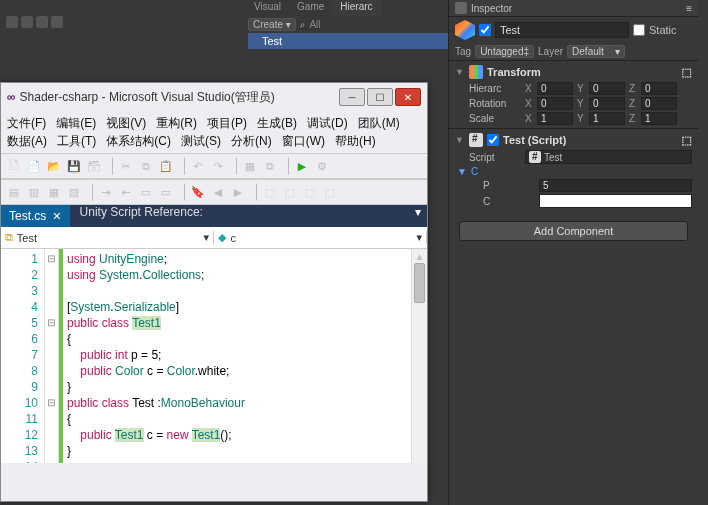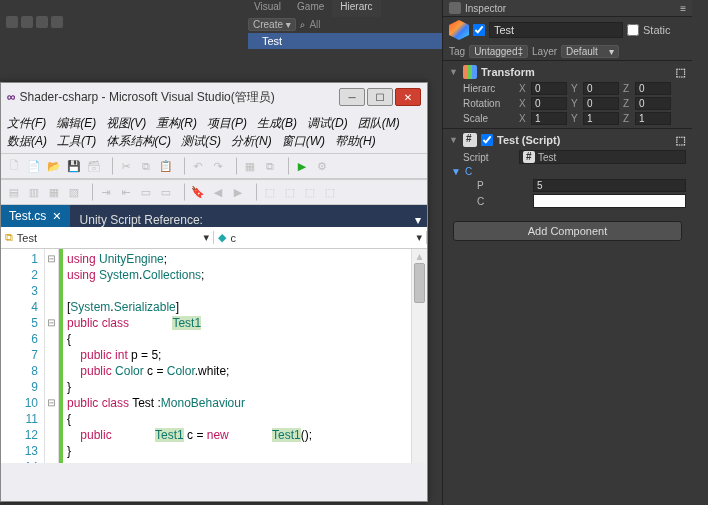--- a/index.html
+++ b/index.html
@@ -23,21 +23,21 @@
 }
 .unity-create .dropdown { border: 1px solid #555; padding: 0 4px; border-radius: 2px; background: #4a4a4a; }
 .hierarchy-list {
   position: absolute; left: 248px; top: 33px; right: 254px; font-size: 11px;
 }
 .hierarchy-item { padding: 2px 14px; color: #c8c8c8; }
 .hierarchy-item.selected { background: #3e5f96; color: #fff; }
 
 
 .inspector {
-  position: absolute; right: 16px; top: 0; width: 250px; bottom: 0;
+  position: absolute; right: 10px; top: 0; width: 250px; bottom: 0;
   background: #383838; border-left: 1px solid #222;
 }
 .insp-tab {
   height: 17px; display: flex; align-items: center; gap: 4px;
   padding: 0 6px; background: #3c3c3c; font-size: 10px;
   border-bottom: 1px solid #222;
 }
 .insp-tab .i { width: 12px; height: 12px; background: #666; border-radius: 2px; }
 .insp-header {
   display: flex; align-items: center; gap: 4px; padding: 3px 6px;
@@ -114,33 +114,33 @@
 .winbtn {
   width: 26px; height: 18px; border: 1px solid #888; border-radius: 2px;
   display: flex; align-items: center; justify-content: center;
   font-size: 10px; color: #333; background: #ddd;
 }
 .winbtn.close { background: #d04030; color: #fff; border-color: #a02818; }
 .vs-menu {
   background: #eeeef2; padding: 3px 6px; color: #111; font-size: 12px;
   display: flex; flex-wrap: wrap; gap: 0; line-height: 18px;
 }
-.vs-menu span { margin-right: 10px; white-space: nowrap; font-style: italic; }
+.vs-menu span { margin-right: 10px; white-space: nowrap; }
 .vs-tools {
   height: 26px; background: #eeeef2; border-top: 1px solid #ccc; border-bottom: 1px solid #ccc;
   display: flex; align-items: center; padding: 0 4px; gap: 2px;
 }
 .tbtn {
   width: 18px; height: 18px; border: 1px solid transparent;
   display: flex; align-items: center; justify-content: center;
   font-size: 11px;
 }
 .tbtn.sep { width: 6px; border-right: 1px solid #bbb; margin: 0 2px; }
 .vs-tabs {
-  height: 22px; background: #293955; display: flex; align-items: flex-end;
+  height: 22px; background: #293955; display: flex; align-items: flex-start;
   color: #fff; font-size: 12px;
 }
 .vs-file-tab {
   background: #0e639c; height: 100%; display: flex; align-items: center;
   padding: 0 8px; gap: 6px;
 }
 .vs-file-tab .x { color: #fff; font-size: 11px; }
 .vs-subtab {
   padding: 0 10px; color: #ddd;
 }
@@ -166,21 +166,21 @@
 }
 .foldbar div { height: 16px; font-size: 10px; }
 .greenbar {
   width: 4px; background: #6cc644;
 }
 .code {
   padding: 2px 0 0 4px; color: #000; line-height: 16px; white-space: pre;
 }
 .kw { color: #be185d; }
 .type { color: #0f766e; }
-.hl { background: #cde6c0; margin-left: 40px; }
+.hl { background: #cde6c0; }
 .vs-scroll {
   position: absolute; right: 0; top: 0; bottom: 0; width: 16px;
   background: #f0f0f0; border-left: 1px solid #ddd;
 }
 .vs-scroll .thumb {
   position: absolute; left: 2px; right: 2px; top: 14px; height: 40px;
   background: #c2c2c2; border: 1px solid #aaa; border-radius: 2px;
 }
 .small-toolbar-row {
   position: absolute; left: 0; right: 256px; top: 15px; height: 14px;

